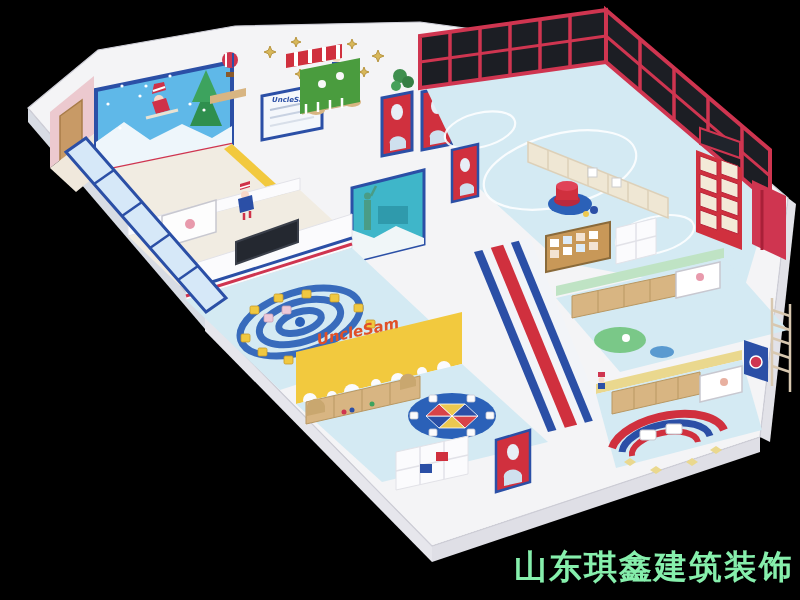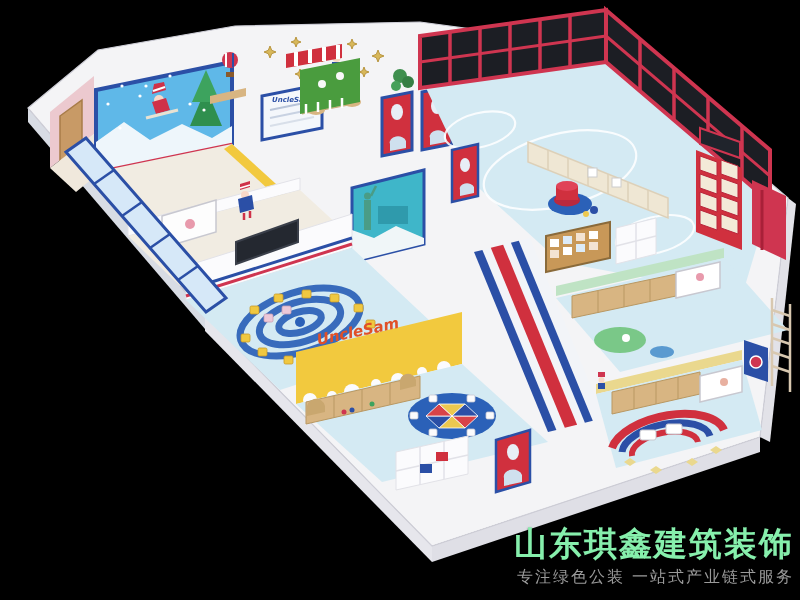--- a/index.html
+++ b/index.html
@@ -410,16 +410,15 @@
           <line x1="142" y1="202" x2="122" y2="216"></line>
       <line x1="170" y1="234" x2="150" y2="248"></line>
           <line x1="198" y1="266" x2="178" y2="280"></line>
     </g>
   </g>
 
 </svg>
 
 <div class="wm">
   <div class="l1">山东琪鑫建筑装饰</div>
-  <div class="l2">专注绿色公装  一站式产业链式服务</div>
 </div>
 
 </div>
 
 </body></html>

